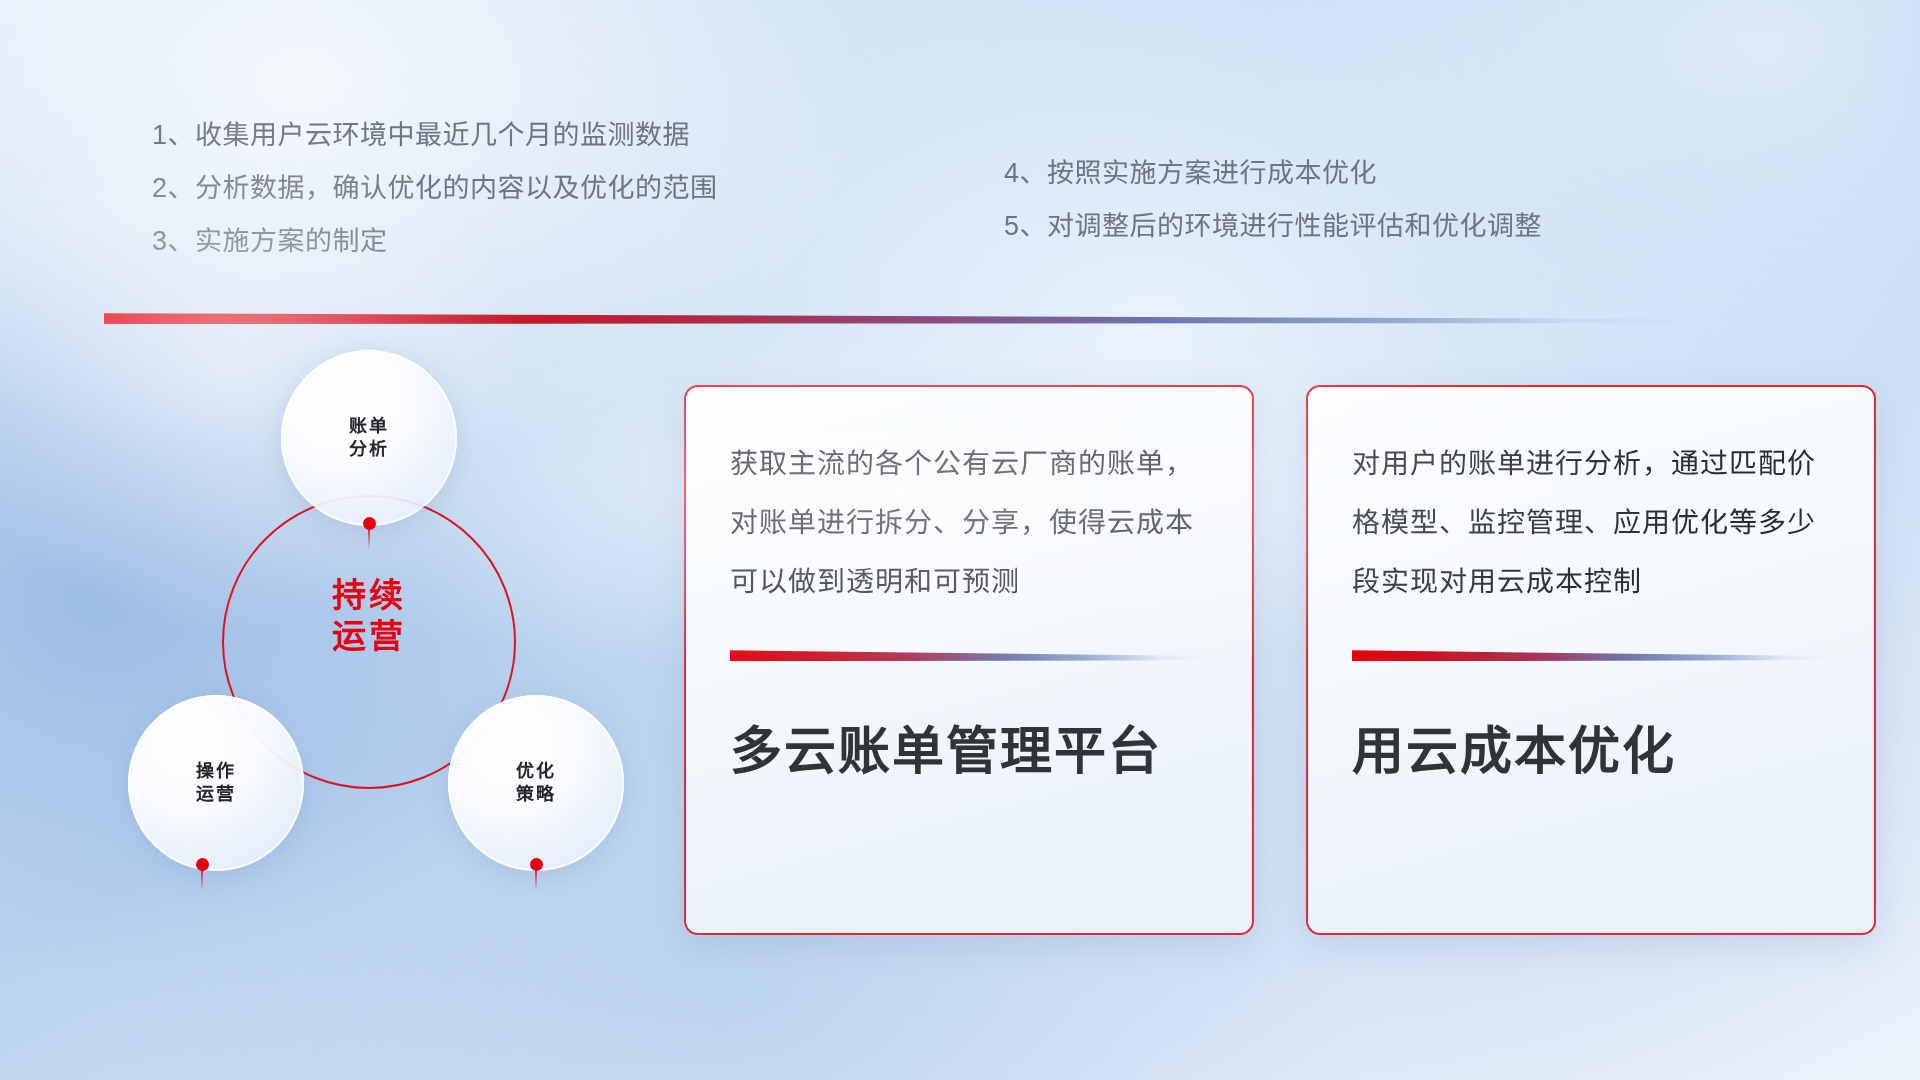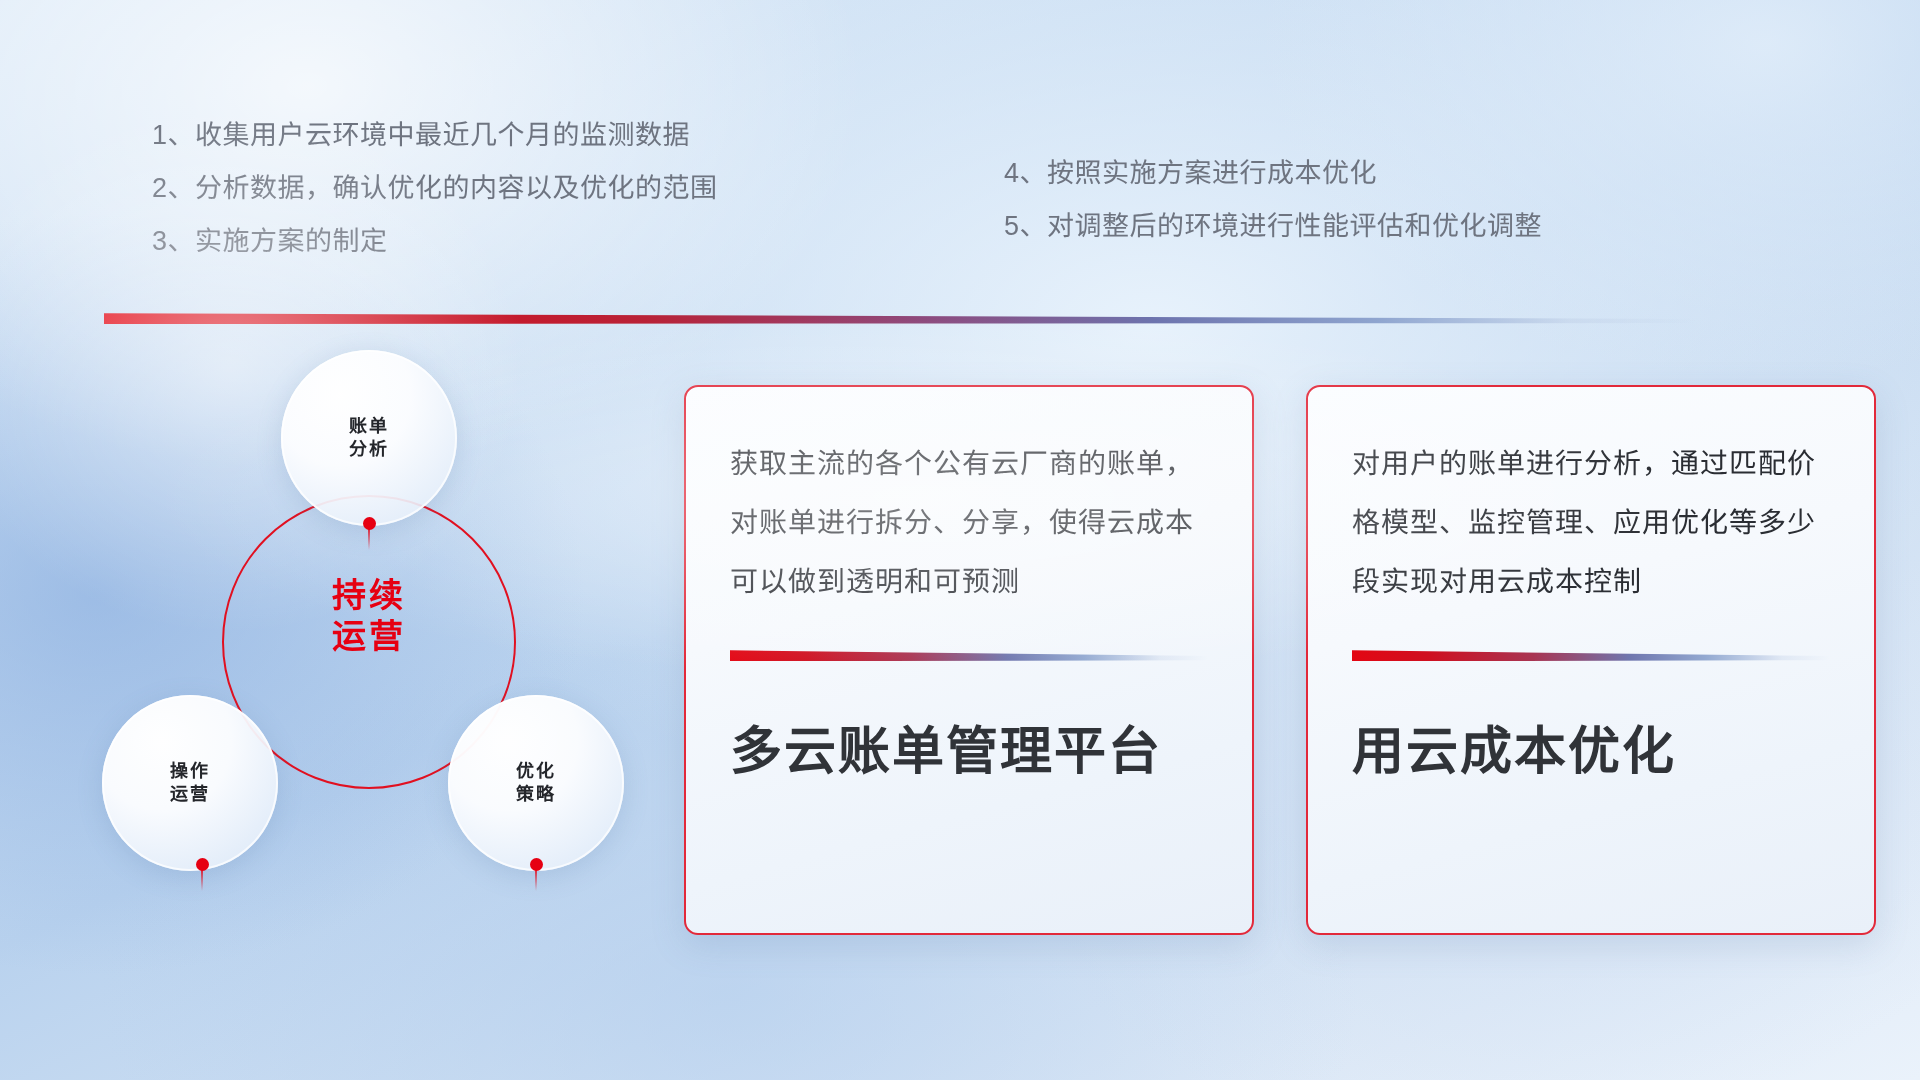--- a/index.html
+++ b/index.html
@@ -84,21 +84,21 @@
     justify-content: center;
     color: #24262b;
     font-size: 18px;
     font-weight: 700;
     line-height: 1.30;
     letter-spacing: 2px;
     text-align: center;
     z-index: 3;
   }
   .bubble-top    { left: 185px; top: 0px;   width: 176px; height: 176px; }
-  .bubble-left   { left: 6px;  top: 345px; width: 176px; height: 176px; }
+  .bubble-left   { left: 32px;  top: 345px; width: 176px; height: 176px; }
   .bubble-right  { left: 352px; top: 345px; width: 176px; height: 176px; text-align: center; }
 
   .ring {
     position: absolute;
     left: 126px; top: 145px;
     width: 294px; height: 294px;
     border: 2.5px solid #e11020;
     border-radius: 50%;
     z-index: 2;
   }

